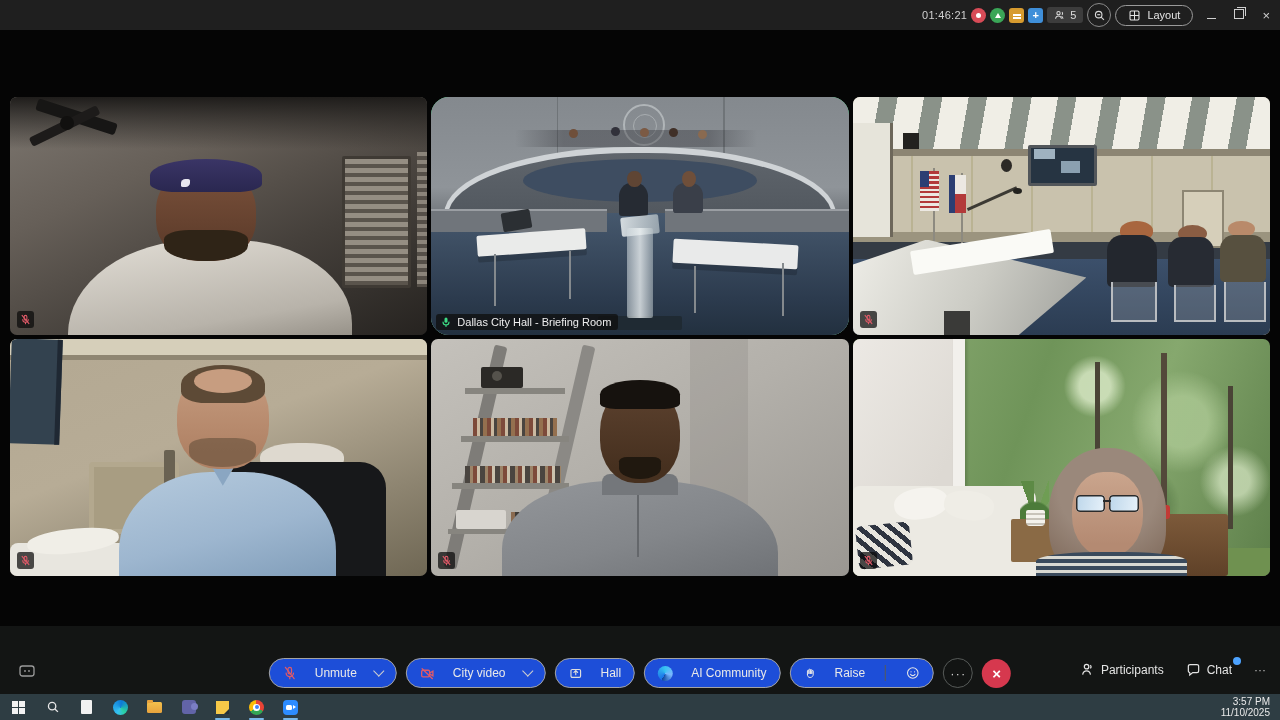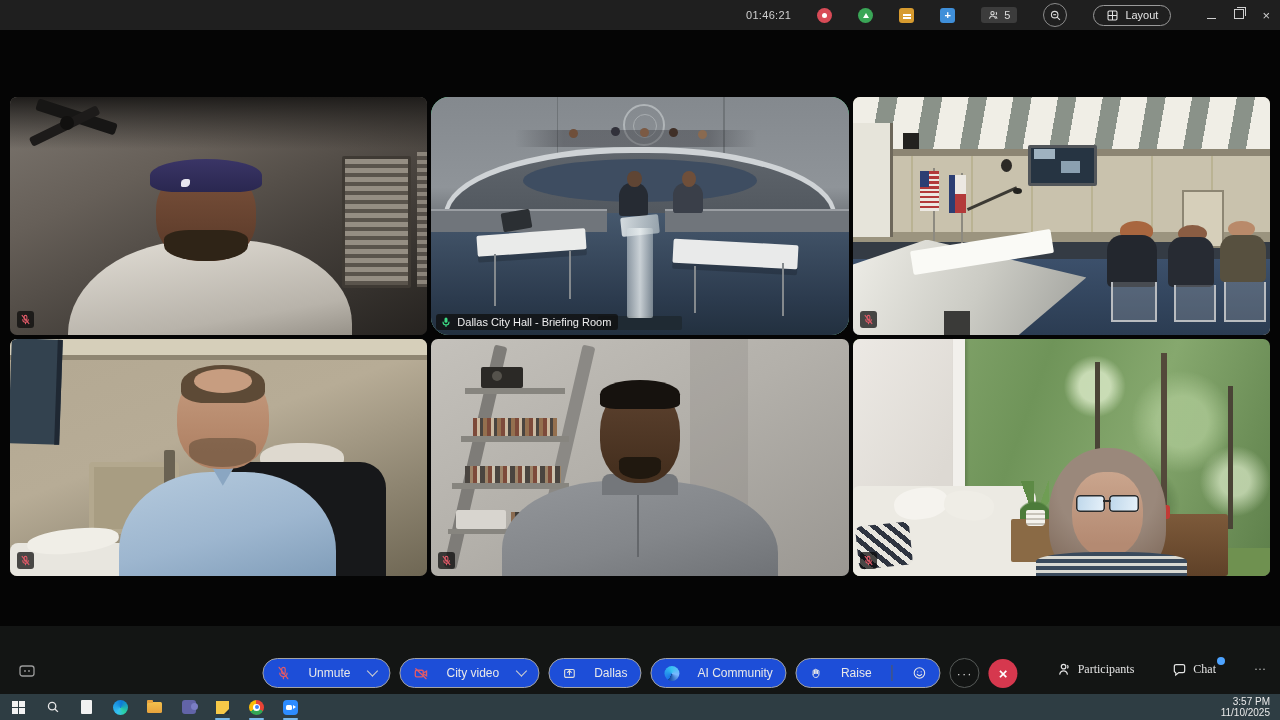--- a/index.html
+++ b/index.html
@@ -4,21 +4,21 @@
 <style>
   html,body{margin:0;padding:0;background:#000;}
   #root{position:relative;width:1280px;height:720px;overflow:hidden;background:#050505;
         font-family:"Liberation Sans","DejaVu Sans",sans-serif;color:#ddd;-webkit-font-smoothing:antialiased;}
   .s{position:absolute;}
 
   
   #titlebar{position:absolute;left:0;top:0;right:0;height:30px;background:#1f1f1f;
             display:flex;align-items:center;font-size:11px;color:#cfcfcf;}
   .tb-left{display:flex;align-items:center;gap:7px;padding-left:12px;}
-  .tb-right{margin-left:auto;display:flex;align-items:center;gap:26px;padding-right:10px;}
+  .tb-right{margin-left:auto;display:flex;align-items:center;gap:4px;padding-right:10px;}
   .app-dot{width:14px;height:14px;border-radius:50%;background:radial-gradient(circle at 35% 35%,#6db3f2,#1f6fd0);}
   .tb-title{color:#d8d8d8;}
   .mi-group{display:flex;align-items:center;gap:6px;margin-left:16px;}
   .timer{color:#d0d0d0;letter-spacing:.3px;}
   .ind{width:15px;height:15px;border-radius:50%;display:flex;align-items:center;justify-content:center;}
   .ind.sq{border-radius:3px;}
   .count-pill{display:flex;align-items:center;gap:4px;background:#3c3c3c;border-radius:3px;
               padding:2px 7px;color:#ddd;font-size:11px;}
   .circle-btn{width:22px;height:22px;border:1px solid #8a8a8a;border-radius:50%;
               display:flex;align-items:center;justify-content:center;}
@@ -47,22 +47,22 @@
               display:flex;align-items:center;gap:9px;}
   .pill{display:flex;align-items:center;gap:18px;height:28px;padding:0 13px;border:1px solid #a3a3a3;
         border-radius:15px;background:#1d4ed8;color:#e9e9e9;font-size:12px;white-space:nowrap;}
   .chev{width:7px;height:7px;border-right:1.5px solid #cfcfcf;border-bottom:1.5px solid #cfcfcf;
         transform:rotate(45deg);margin-top:-4px;}
   .pill .vdiv{width:1px;height:16px;background:#565a58;margin:0 2px;}
   .round-btn{width:28px;height:28px;border:1px solid #565a58;border-radius:50%;background:#121413;
              color:#cfcfcf;display:flex;align-items:center;justify-content:center;font-size:13px;letter-spacing:1px;}
   .leave-btn{width:29px;height:29px;border-radius:50%;background:var(--leave-red,#d6384e);
              color:#fff;display:flex;align-items:center;justify-content:center;font-size:15px;font-weight:bold;}
-  .ctr-right{position:absolute;right:14px;top:36px;display:flex;align-items:center;gap:38px;
-             font-size:12px;color:#e3e3e3;font-family:Liberation Serif, serif;}
+  .ctr-right{position:absolute;right:14px;top:36px;display:flex;align-items:center;gap:22px;
+             font-size:12px;color:#e3e3e3;}
   .ctl-item{display:flex;align-items:center;gap:6px;position:relative;}
   .chat-dot{position:absolute;top:-5px;right:-9px;width:8px;height:8px;border-radius:50%;
             background:var(--chat-badge,#4da3ff);}
   .cc-btn{position:absolute;left:18px;top:36px;}
 
   
   #taskbar{position:absolute;left:0;right:0;bottom:0;height:26px;background:var(--taskbar-bg,#2e3d43);
            display:flex;align-items:center;}
   .tb-icons{display:flex;align-items:flex-start;gap:17px;padding-left:10px;}
   .tki{width:17px;height:17px;position:relative;display:flex;align-items:center;justify-content:center;}
@@ -378,21 +378,21 @@
             <line x1="2.5" y1="3" x2="13.5" y2="13.5"></line>
         </svg>
         <span>City video</span>
         <span class="chev"></span>
       </div>
       <div class="pill">
         <svg width="14" height="14" viewBox="0 0 16 16" fill="none" stroke="#dedede" stroke-width="1.3" stroke-linecap="round">
           <rect x="2.5" y="4" width="11" height="9" rx="1.5"></rect>
             <path d="M8 10V5.6M5.9 7.4 8 5.2l2.1 2.2"></path>
         </svg>
-        <span>Dallas</span>
+        <span>Hall</span>
       </div>
       <div class="pill">
         <span style="width:15px;height:15px;border-radius:50%;background:conic-gradient(from 210deg,#1a73e8,#35c2f2 40%,#7ab8ff 70%,#0d47a1 100%)"></span>
         <span>AI Community</span>
       </div>
       <div class="pill">
         <svg width="13" height="13" viewBox="0 0 16 16" fill="none" stroke="#e8e8e8" stroke-width="1.2" stroke-linecap="round">
           <path d="M4.5 9.5V4.8a.9.9 0 0 1 1.8 0V8M6.3 8V3.6a.9.9 0 0 1 1.8 0V8M8.1 8V4.1a.9.9 0 0 1 1.8 0V8M9.9 8V5.1a.9.9 0 0 1 1.8 0v3.4c0 2.7-1.6 4.4-3.9 4.4s-3.3-1.6-3.3-3.4"></path>
         </svg>
         <span>Raise</span>

